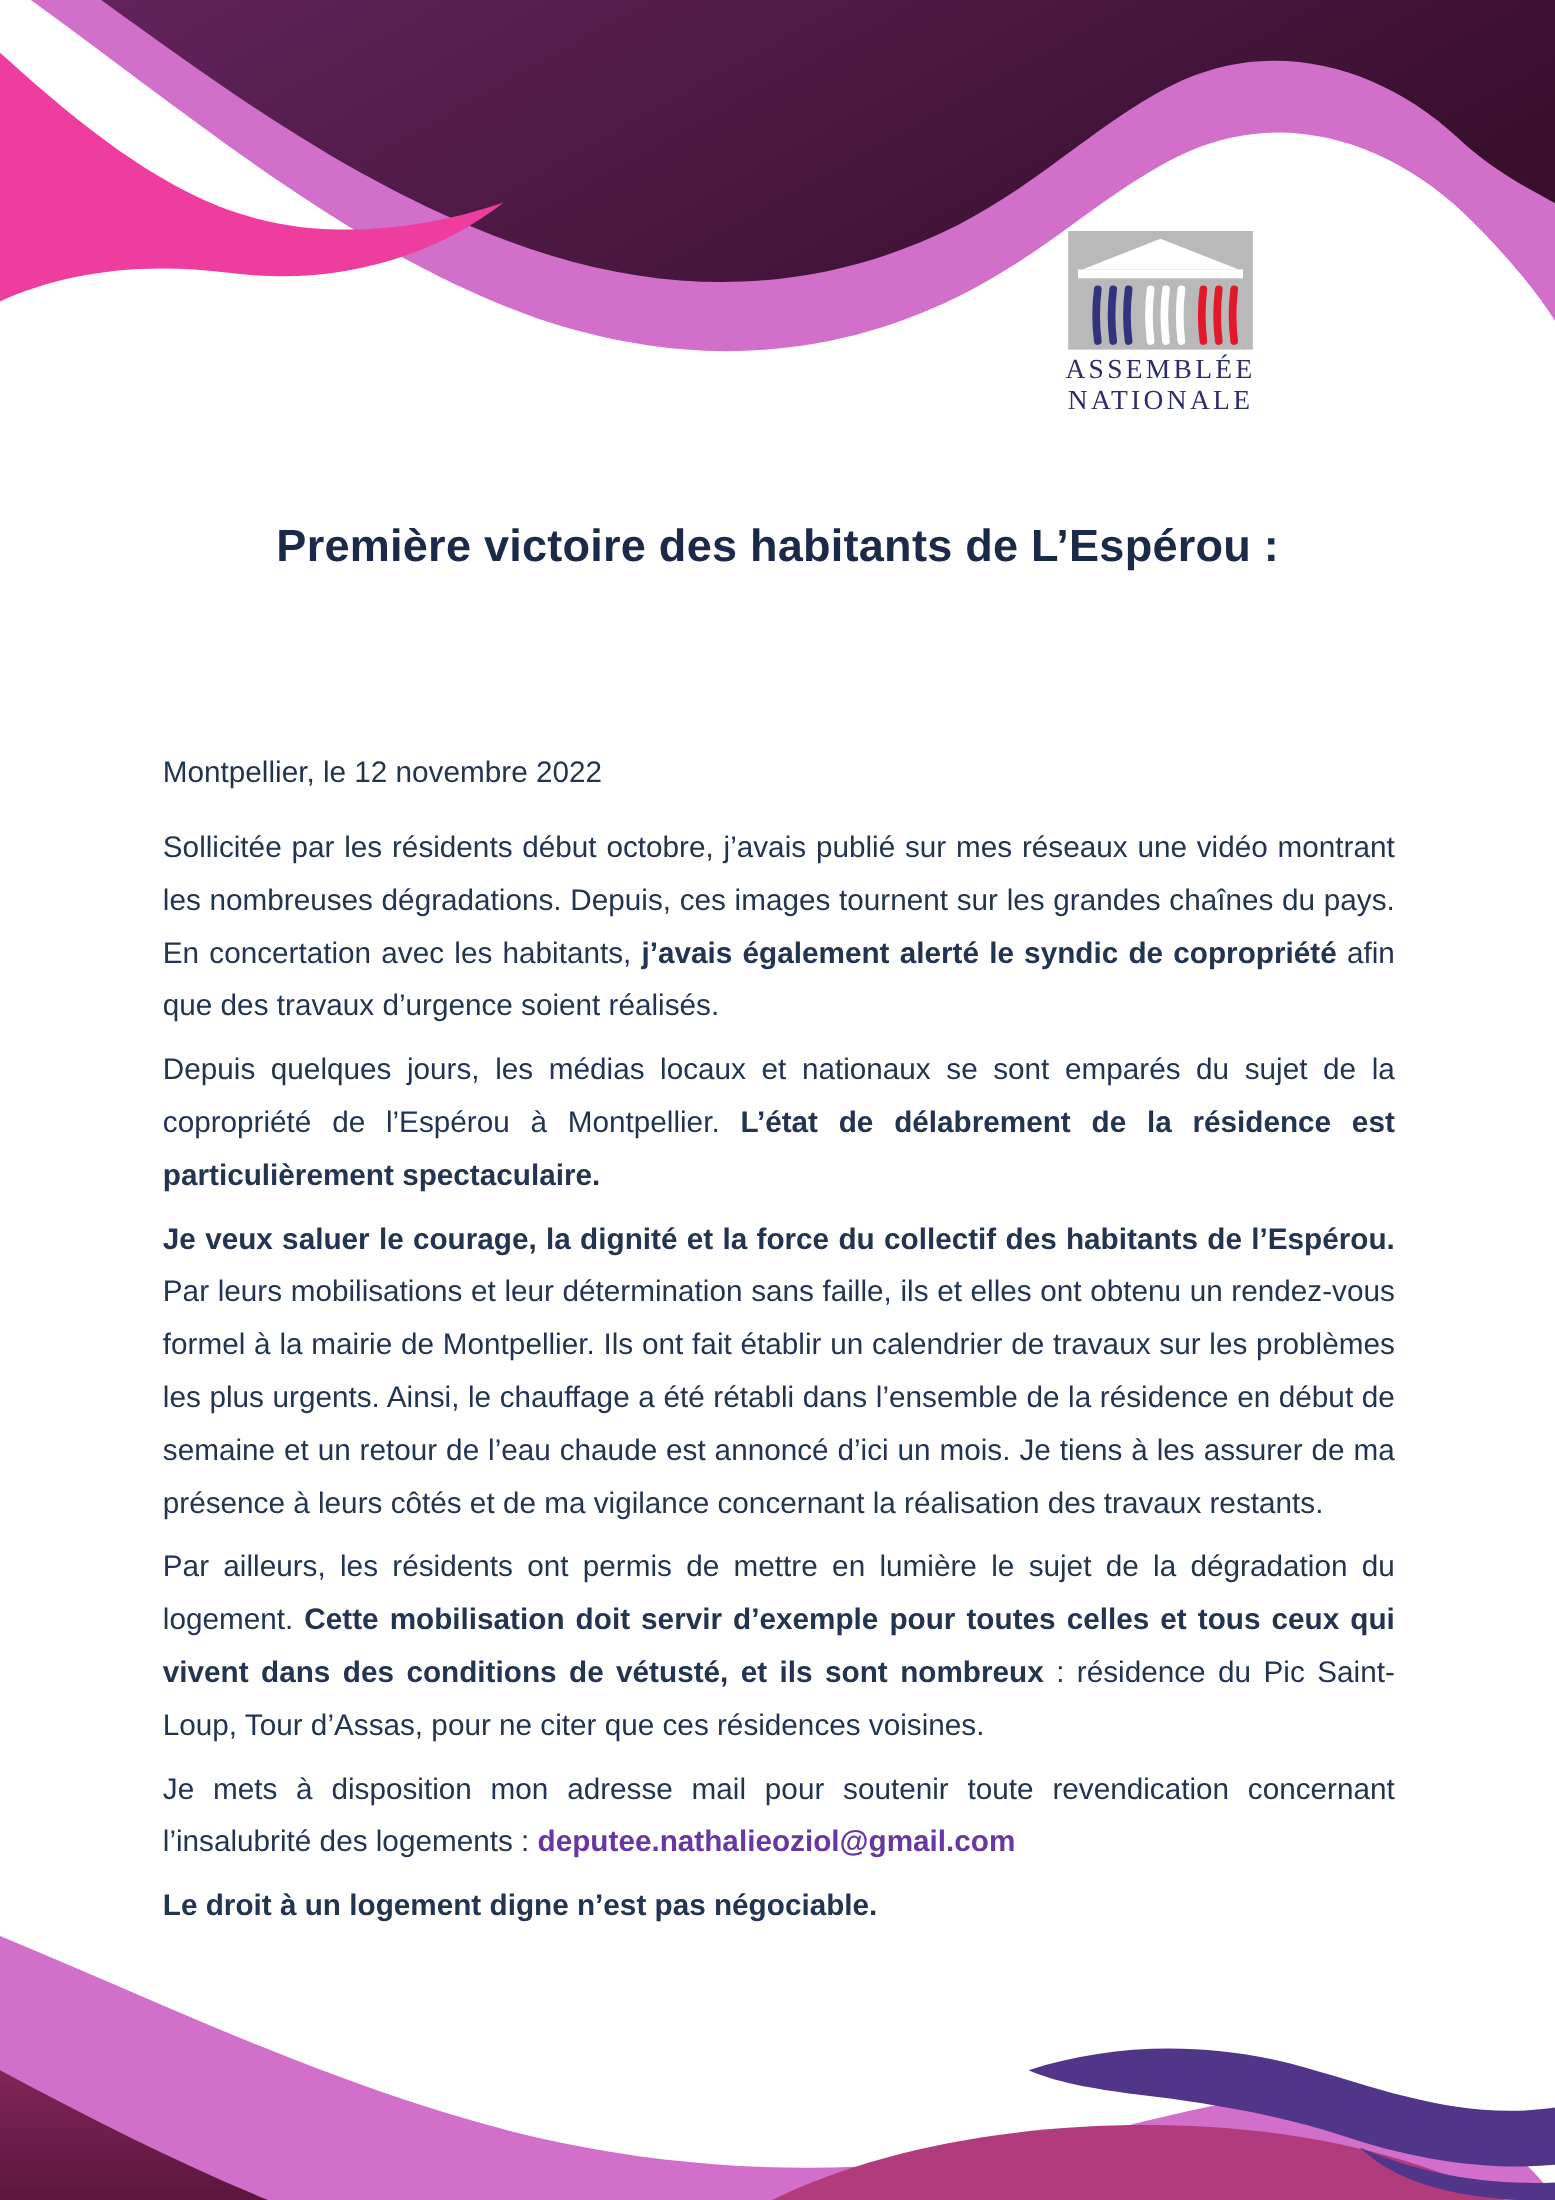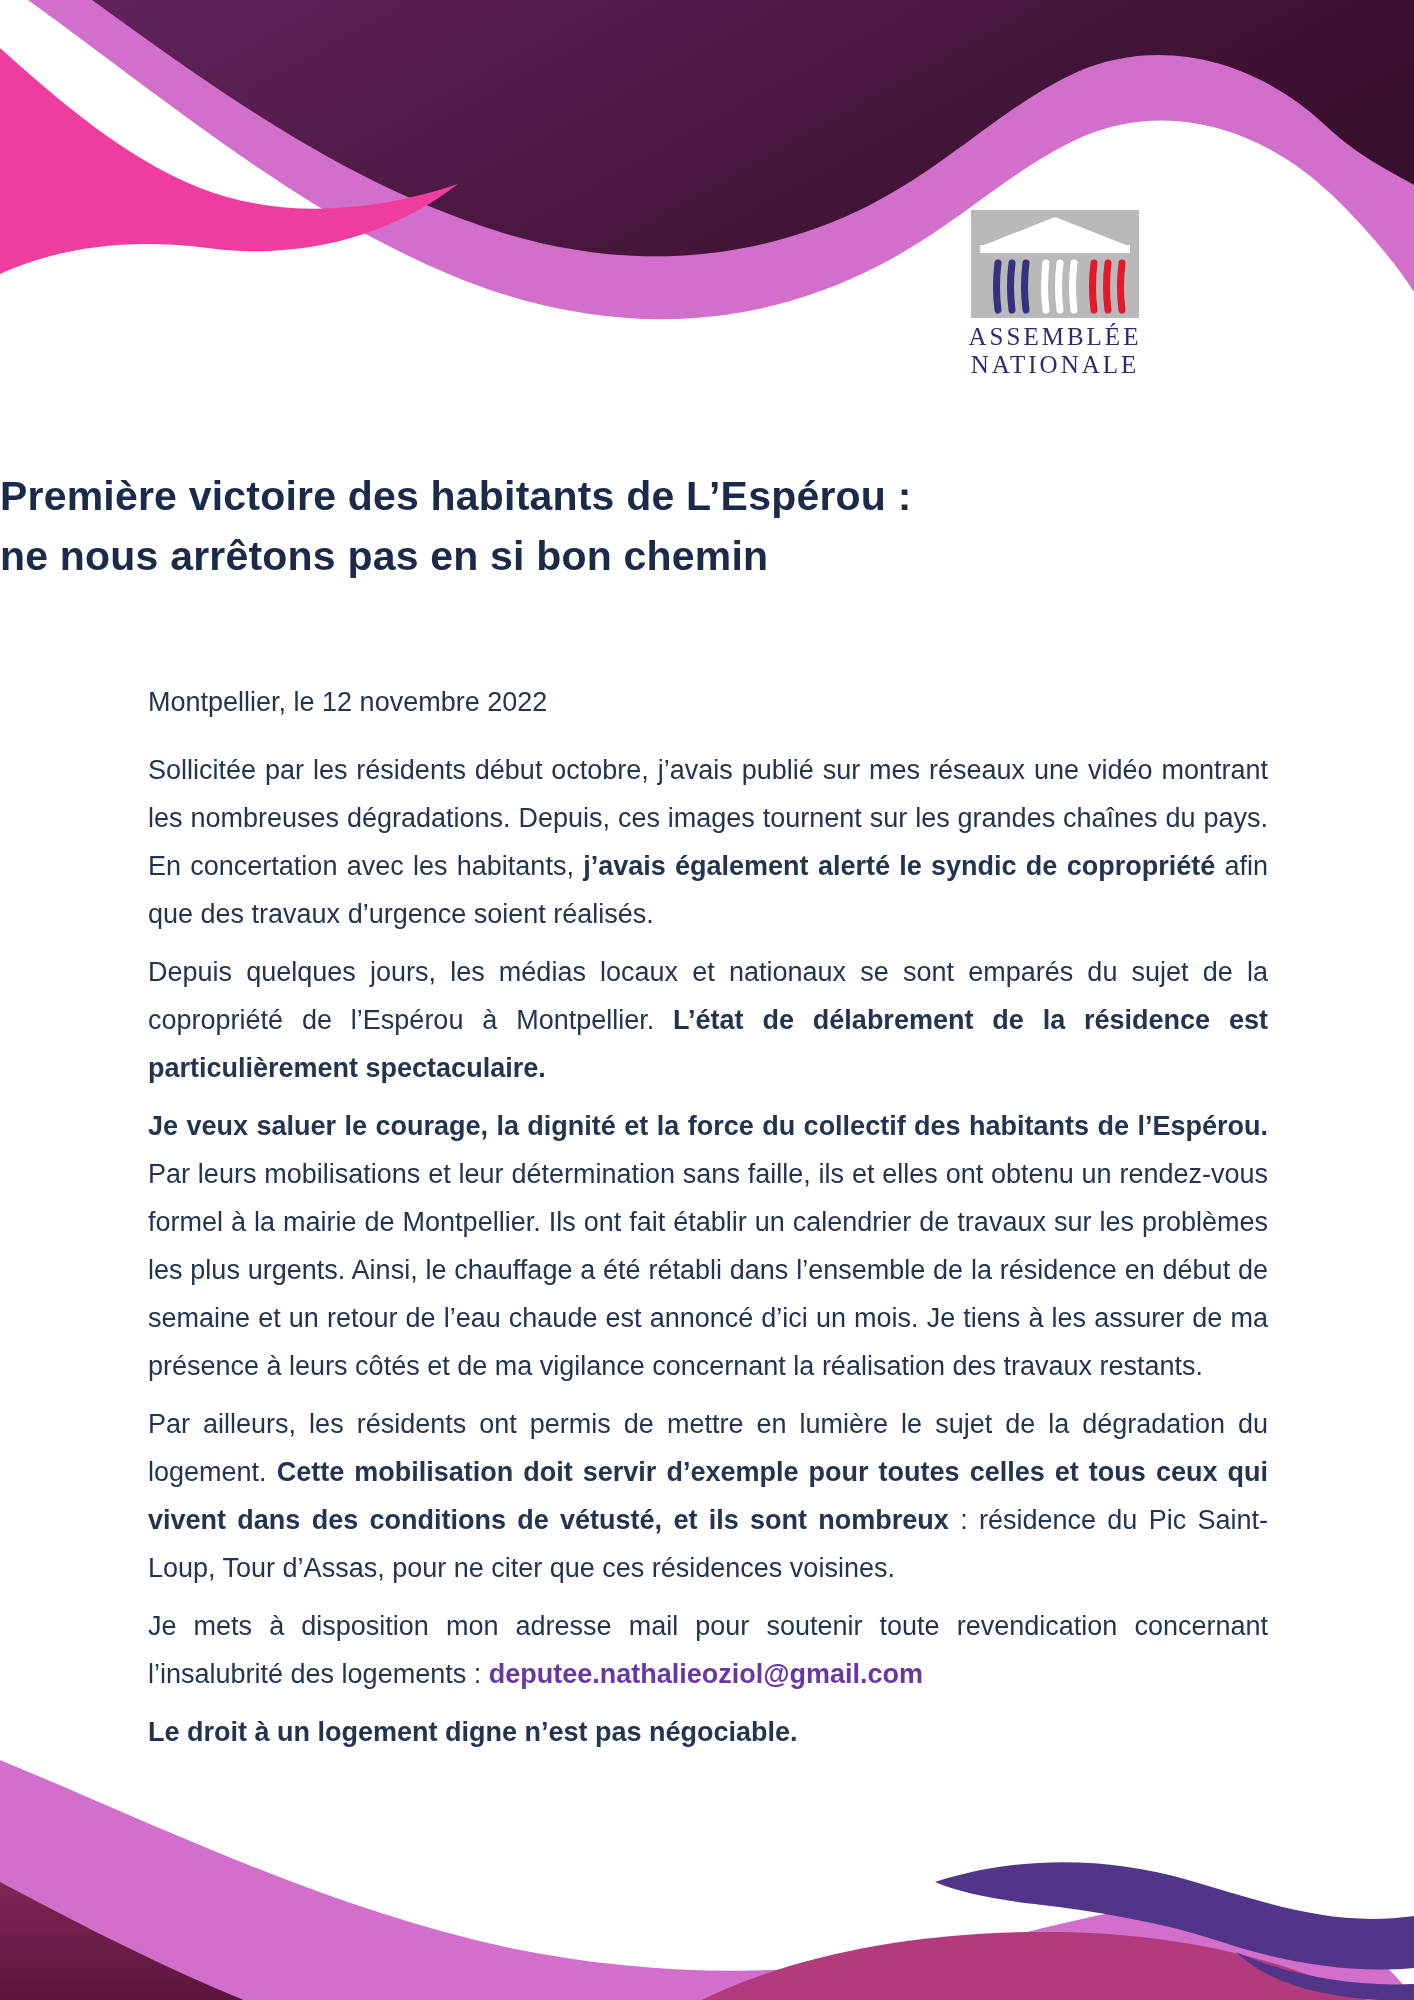--- a/index.html
+++ b/index.html
@@ -30,21 +30,21 @@
   .logo-emblem { display: block; margin: 0 auto; }
   .logo-text {
     margin-top: 5px;
     font-family: "Liberation Serif", serif;
     color: var(--logo_text_navy);
     font-size: 25px; line-height: 28px; letter-spacing: 3px;
   }
 
   .doc-title {
     position: absolute; top: 466px; left: 0; width: 1414px;
-    margin: 0; text-align: left;
+    margin: 0; text-align: center;
     color: var(--title_navy);
     font-size: 41px; line-height: 60px; font-weight: 700;
     letter-spacing: 0.2px;
   }
   .doc-title span { display: block; }
 
   .content {
     position: absolute; top: 678px; left: 148px; width: 1120px;
     color: var(--body_navy);
     font-size: 27px; line-height: 48px;
@@ -107,21 +107,20 @@
       </g>
     </svg>
     <div class="logo-text">
       <div>ASSEMBLÉE</div>
       <div>NATIONALE</div>
     </div>
   </div>
 
   <h1 class="doc-title">
     <span>Première victoire des habitants de L’Espérou :</span>
-    <span>ne nous arrêtons pas en si bon chemin</span>
   </h1>
 
   <main class="content">
     <p class="dateline">Montpellier, le 12 novembre 2022</p>
 
   <p class="para"><span>Sollicitée par les résidents début octobre, j’avais publié sur mes réseaux une vidéo montrant les nombreuses dégradations. Depuis, ces images tournent sur les grandes chaînes du pays. En concertation avec les habitants, </span><span class="bold">j’avais également alerté le syndic de copropriété</span><span> afin que des travaux d’urgence soient réalisés.</span></p>
       <p class="para"><span>Depuis quelques jours, les médias locaux et nationaux se sont emparés du sujet de la copropriété de l’Espérou à Montpellier. </span><span class="bold">L’état de délabrement de la résidence est particulièrement spectaculaire.</span></p>
       <p class="para"><span class="bold">Je veux saluer le courage, la dignité et la force du collectif des habitants de l’Espérou.</span><span> Par leurs mobilisations et leur détermination sans faille, ils et elles ont obtenu un rendez-vous formel à la mairie de Montpellier. Ils ont fait établir un calendrier de travaux sur les problèmes les plus urgents. Ainsi, le chauffage a été rétabli dans l’ensemble de la résidence en début de semaine et un retour de l’eau chaude est annoncé d’ici un mois. Je tiens à les assurer de ma présence à leurs côtés et de ma vigilance concernant la réalisation des travaux restants.</span></p>
       <p class="para"><span>Par ailleurs, les résidents ont permis de mettre en lumière le sujet de la dégradation du logement. </span><span class="bold">Cette mobilisation doit servir d’exemple pour toutes celles et tous ceux qui vivent dans des conditions de vétusté, et ils sont nombreux</span><span> : résidence du Pic Saint-Loup, Tour d’Assas, pour ne citer que ces résidences voisines.</span></p>
       <p class="para"><span>Je mets à disposition mon adresse mail pour soutenir toute revendication concernant l’insalubrité des logements : </span><span class="bold email">deputee.nathalieoziol@gmail.com</span></p>

